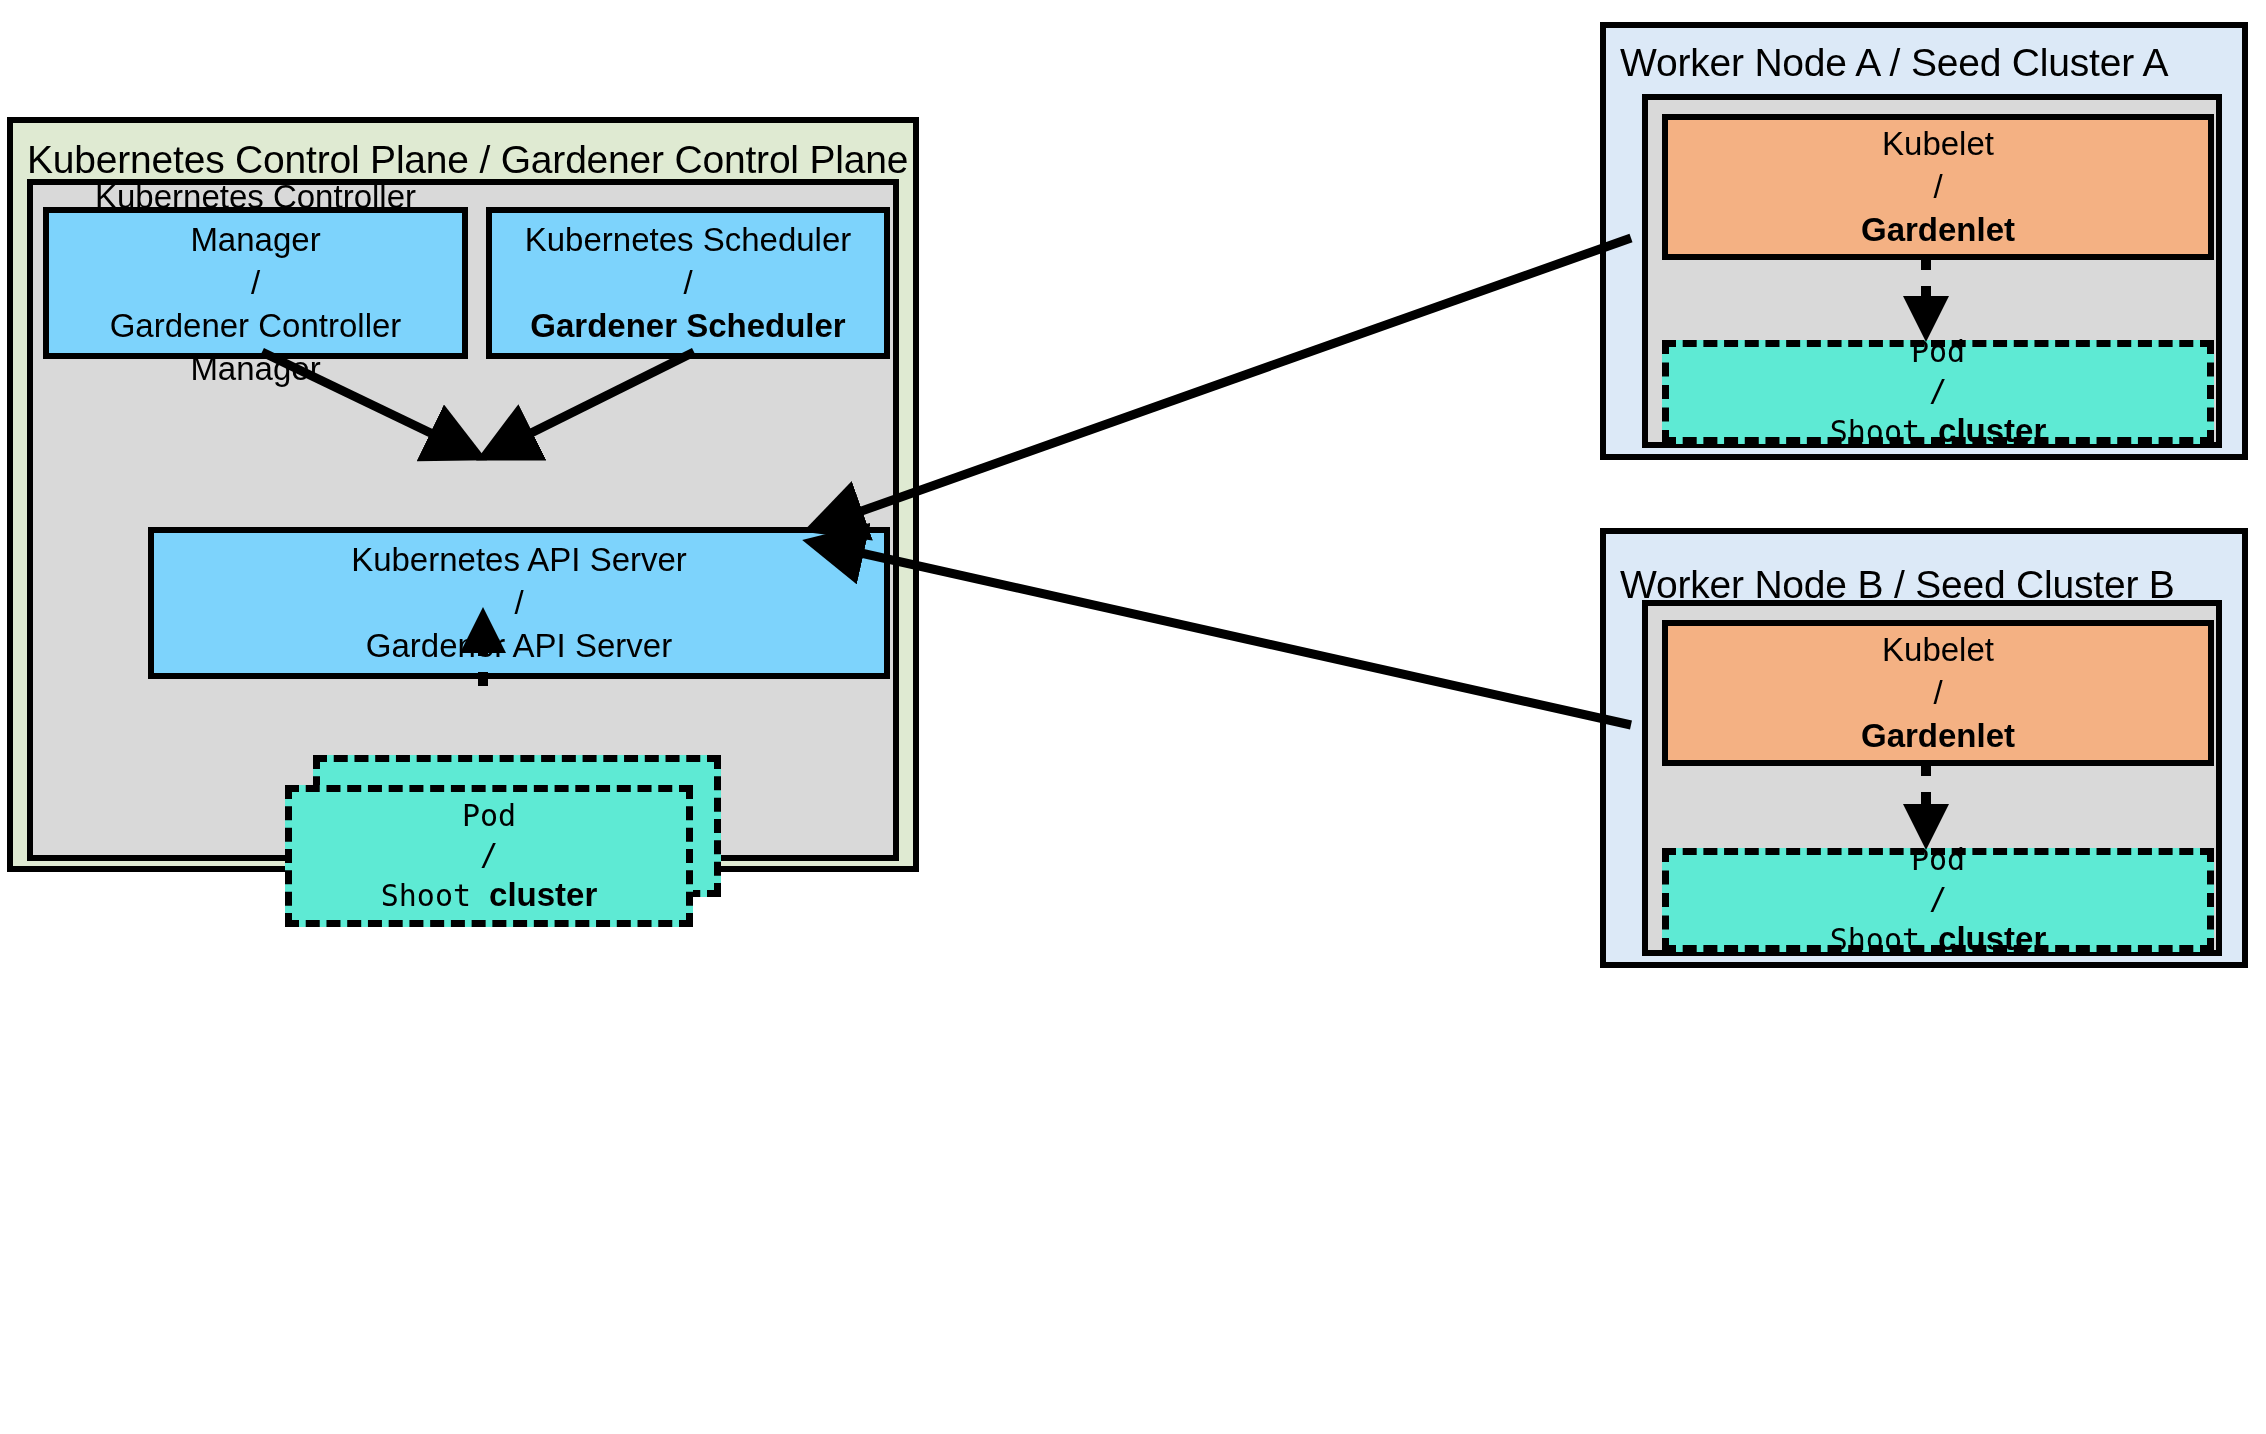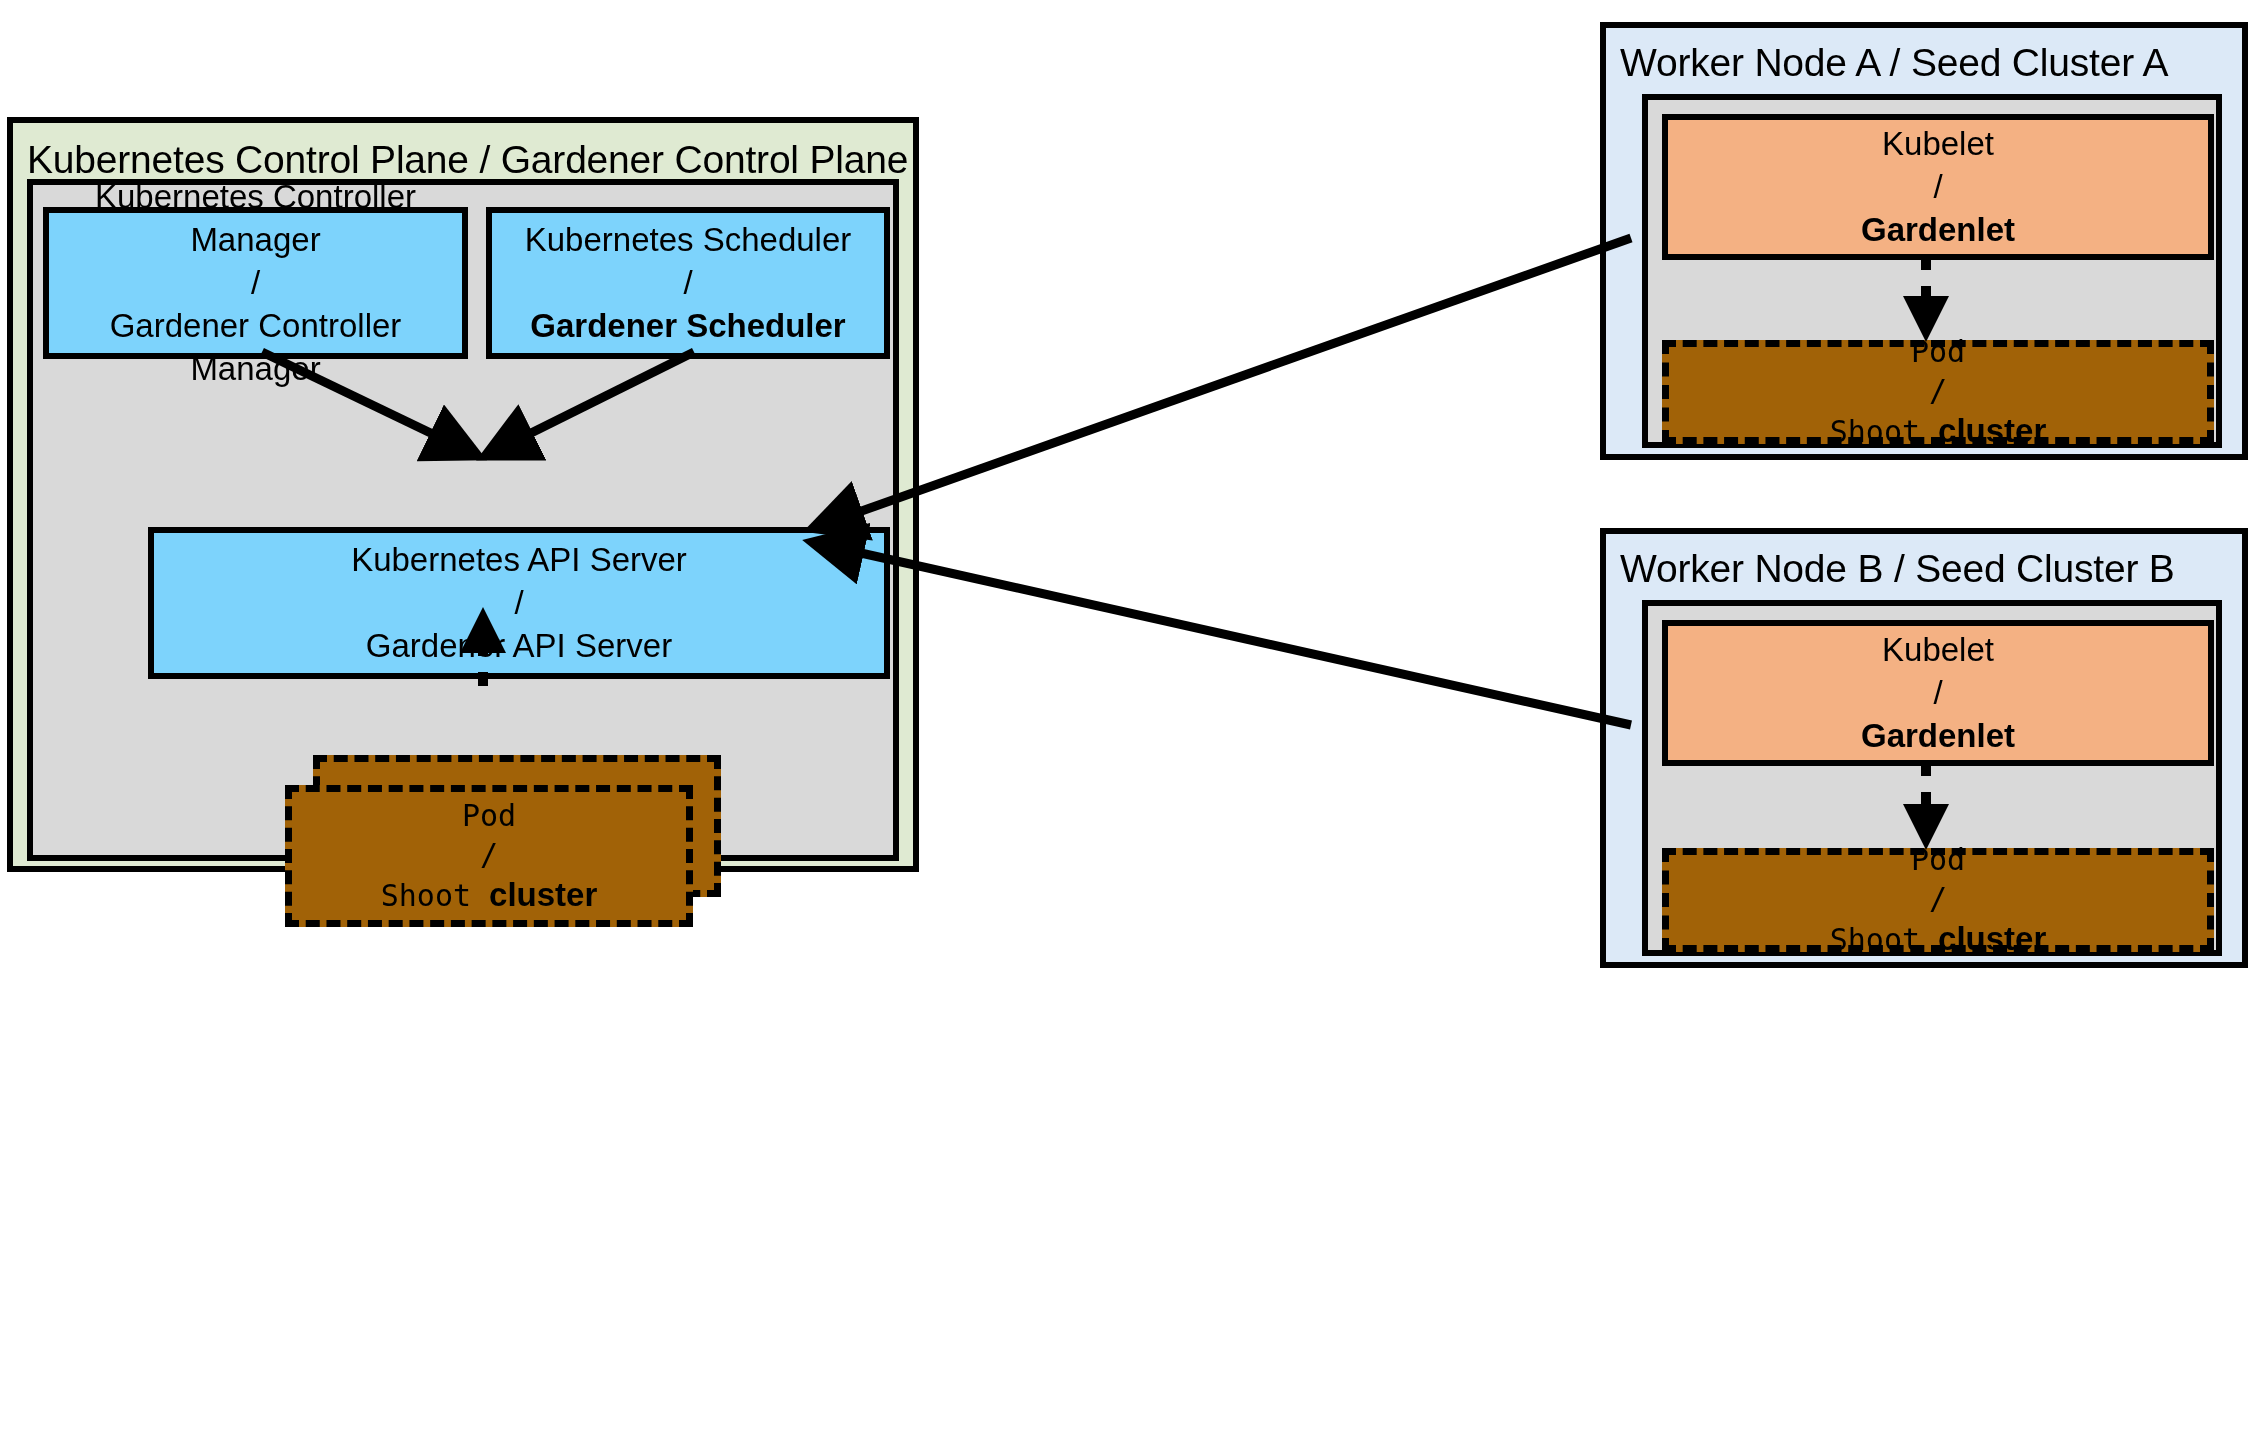--- a/index.html
+++ b/index.html
@@ -10,21 +10,21 @@
   
   .bx{position:absolute;box-sizing:border-box;padding-left:17px;}
   .solid{border:6px solid #000;}
   .dashed{border:7px dashed #000;}
 
   .panel-green{background:#dfead2;}
   .panel-gray{background:#d9d9d9;}
   .panel-blue{background:#dce9f7;}
   .box-green{background:#7dd3fc;}
   .box-orange{background:#f4b183;}
-  .box-peach{background:#a16207;}
+  .box-peach{background:#5eead4;}
 
   
   .panel-title{position:absolute;font-size:39px;line-height:1.1;
                letter-spacing:-0.2px;white-space:nowrap;}
   .ctr{position:absolute;left:0;right:0;top:50%;transform:translateY(-50%);
        text-align:center;line-height:1.30;font-size:33px;}
   .ctr .ln{display:block;}
   .b{font-weight:bold;}
   .mono{font-family:"DejaVu Sans Mono", monospace;font-size:30px;}
   .mono .sans-b{font-family:"Liberation Sans", sans-serif;font-weight:bold;font-size:33px;}
@@ -102,21 +102,21 @@
           <span class="ln mono slash">/</span>
           <span class="ln mono"><span>Shoot </span><span class="sans-b">cluster</span></span>
         </div>
       </div>
 
     </div>
   </div>
 
   <div class="bx solid panel-blue" style="left:1600px;top:528px;width:648px;height:440px;">
 
-    <div class="panel-title" style="left:14px;top:14px;">Worker Node B / Seed Cluster B</div>
+    <div class="panel-title" style="left:14px;top:30px;">Worker Node B / Seed Cluster B</div>
 
     <div class="bx solid panel-gray" style="left:36px;top:66px;width:580px;height:356px;">
 
       <div class="bx solid box-orange" style="left:14px;top:14px;width:552px;height:146px;">
         <div class="ctr">
           <span class="ln">Kubelet</span>
           <span class="ln slash">/</span>
           <span class="ln b">Gardenlet</span>
         </div>
       </div>

